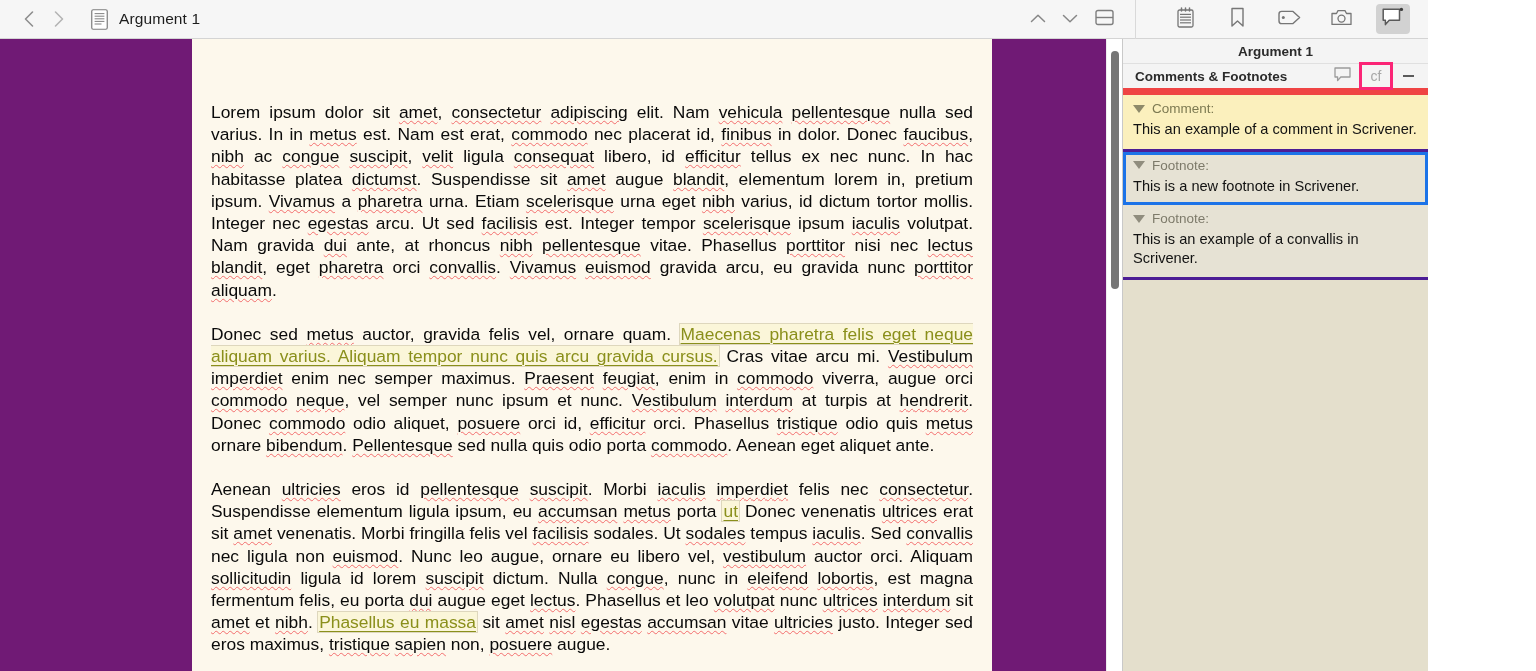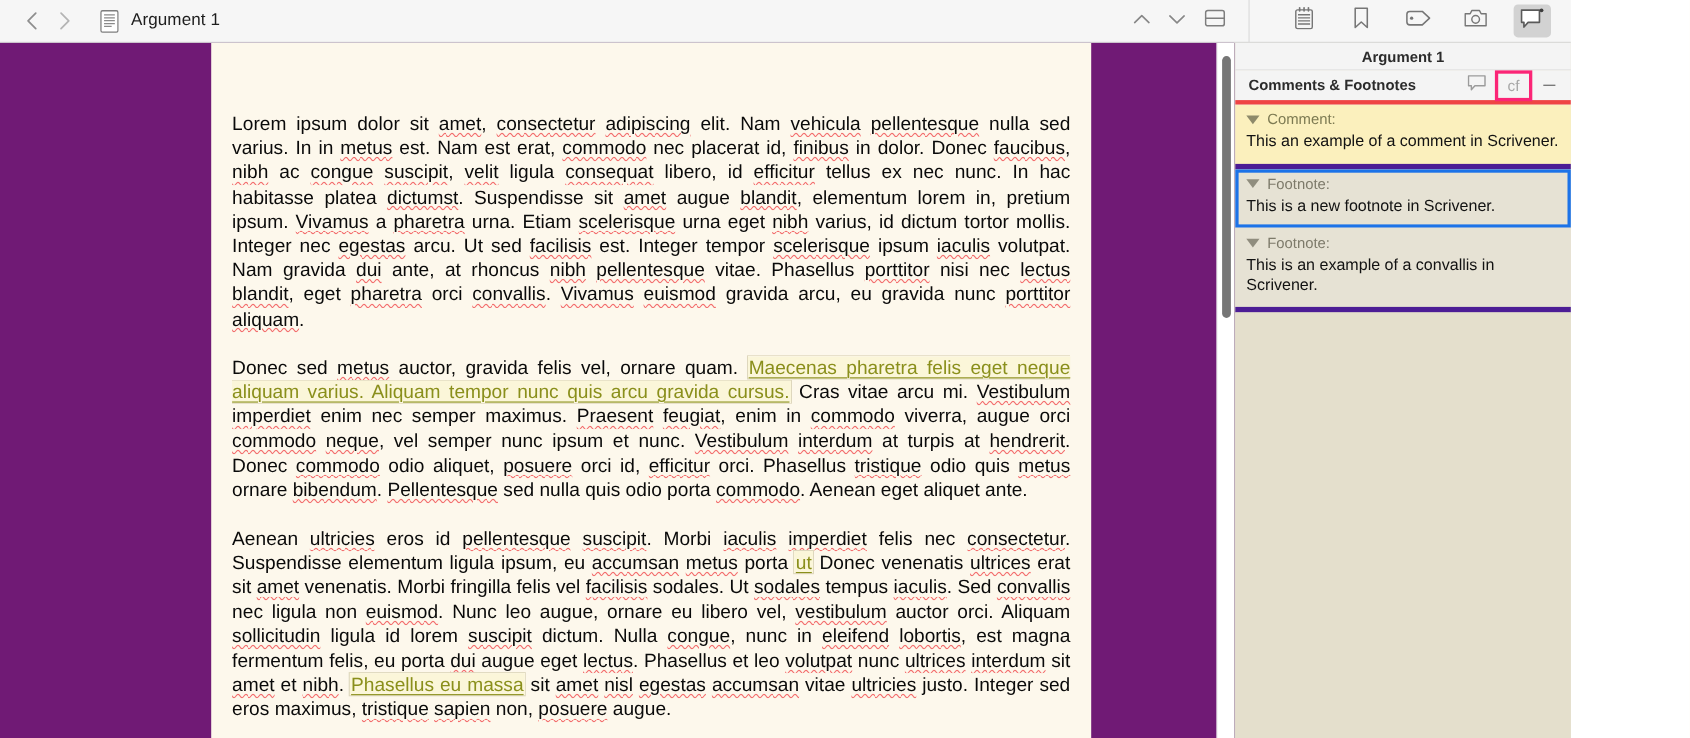--- a/index.html
+++ b/index.html
@@ -191,21 +191,21 @@
     font-weight: bold;
     color: #2b2b2b;
     border-bottom: 1px solid #e0e0e0;
   }
   .insp-bar {
     height: 31px;
     background: #f4f4f4;
     display: flex;
     align-items: center;
     padding: 0 10px 0 12px;
-    border-bottom: 4px solid #ef4444;
+    border-bottom: 7px solid #ef4444;
     position: relative;
   }
   .insp-bar-label {
     font-size: 13.5px;
     font-weight: bold;
     color: #2b2b2b;
     flex: 1 1 auto;
     white-space: nowrap;
   }
   .insp-bar-ctl {
@@ -239,21 +239,21 @@
     width: 11px; height: 1.5px; background: #5b5b5b;
   }
 
   .notes-list {
     flex: 0 0 auto;
     display: flex;
     flex-direction: column;
   }
   .note {
     padding: 6px 10px 10px 10px;
-    border-bottom: 5px solid #4c1d95;
+    border-bottom: 3px solid #4c1d95;
     cursor: default;
   }
   .note.comment { background: #fbf0bd; }
   .note.footnote { background: #e6e2d4; }
   .note.selected {
     border: 3px solid #1c73e8;
     border-bottom-width: 3px;
     padding: 3px 7px 7px 7px;
   }
   .note-head {

